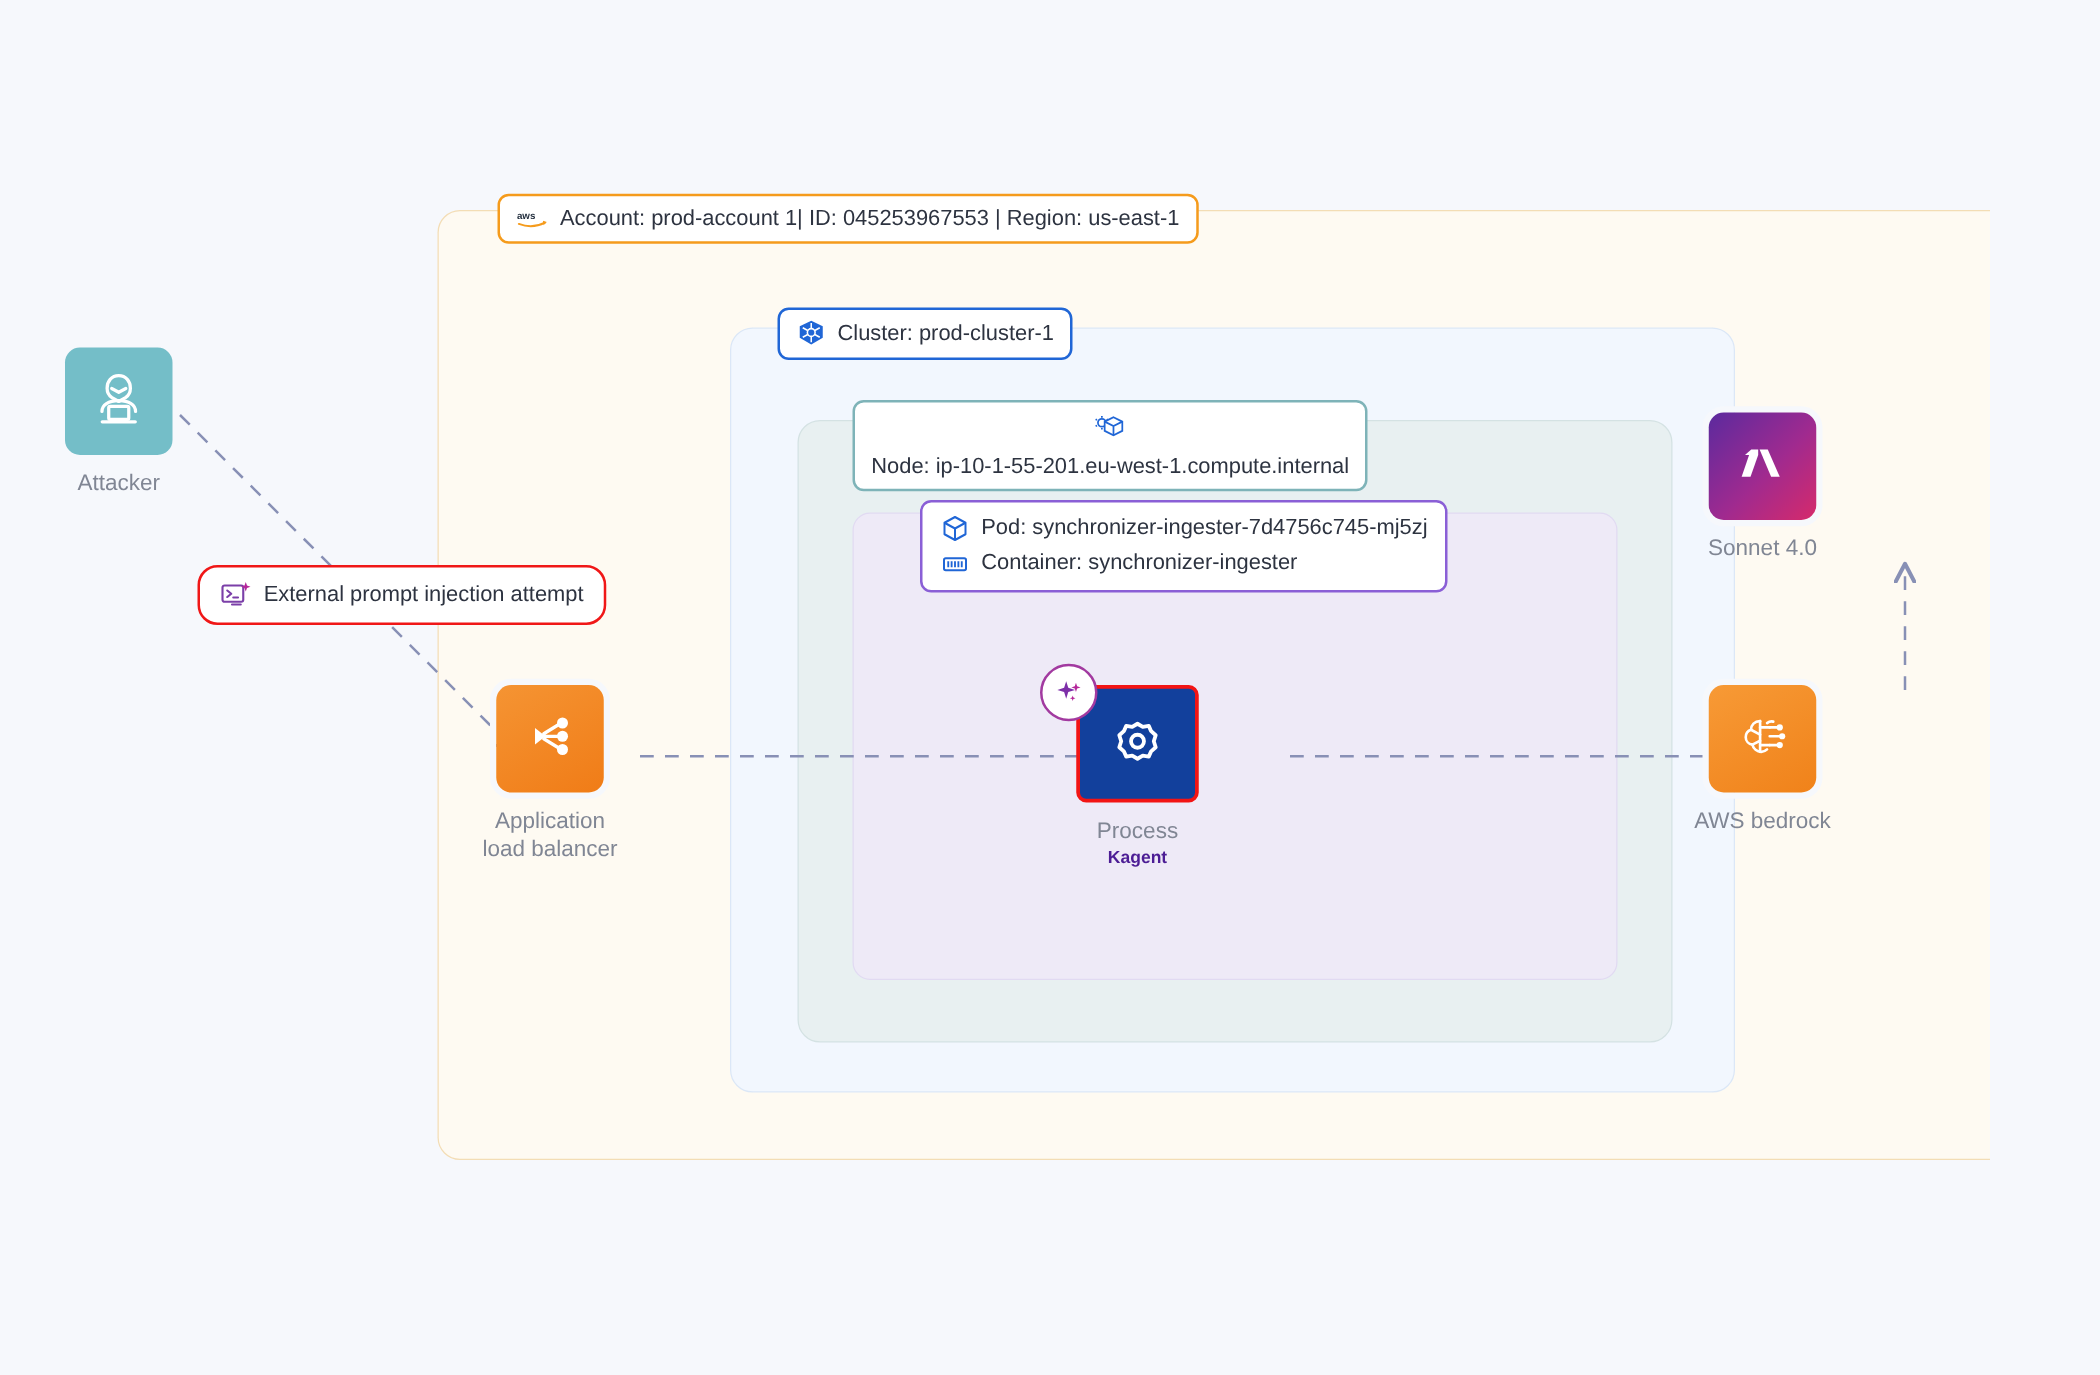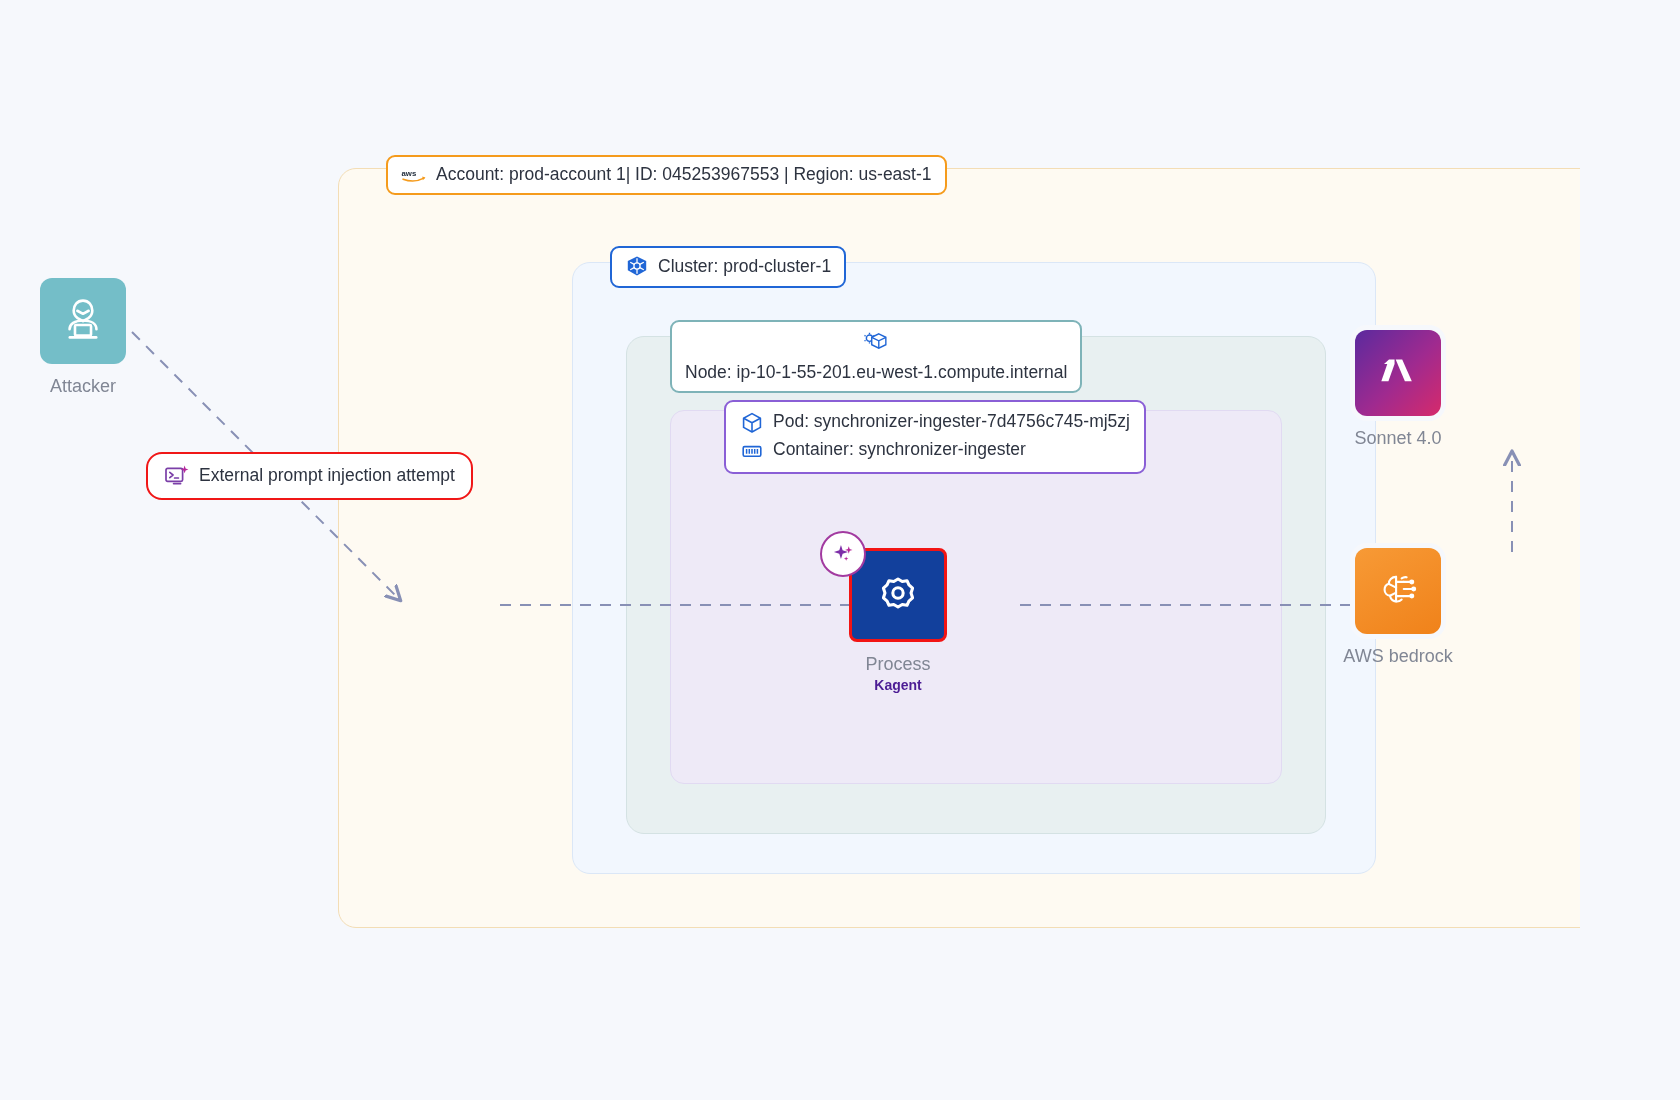--- a/index.html
+++ b/index.html
@@ -6,20 +6,21 @@
     margin: 0; padding: 0;
     background: #f6f8fc;
     font-family: "Liberation Sans", sans-serif;
   }
   #canvas {
     position: relative;
     width: 1580px;
     height: 1100px;
     background: #f6f8fc;
     overflow: hidden;
+    margin-left: 12px;
   }
 
   
   .aws-box {
     position: absolute;
     left: 338px; top: 168px;
     width: 1306px; height: 760px;
     background: #fefaf2;
     border: 1.5px solid #f3ddb5;
     border-radius: 18px;
@@ -297,20 +298,41 @@
                      C31.6 25.4 36.4 28.4 36.4 33.4"></path>
             <rect x="16.6" y="29.6" width="14.8" height="9.6" rx="1"></rect>
             <path d="M11.8 41 L36.2 41"></path>
           </g>
         </svg>
       </span>
     </div>
     <div class="caption">Attacker</div>
   </div>
 
+  <div class="node n-alb">
+    <div class="tile tile-alb">
+      <span>
+        <svg viewBox="0 0 48 48" width="48" height="48">
+          <g stroke="#ffffff" stroke-width="2.6" fill="none" stroke-linecap="round">
+            <path d="M32 14 L19 22 M32 34 L19 26 M32 24 L20 24"></path>
+          </g>
+          <g fill="#ffffff">
+            <path d="M12 17.4 L20.4 24 L12 30.6 Z"></path>
+            <circle cx="34" cy="13.4" r="4.4"></circle>
+            <circle cx="34" cy="24" r="4.4"></circle>
+            <circle cx="34" cy="34.6" r="4.4"></circle>
+          </g>
+        </svg>
+      </span>
+    </div>
+    <div class="caption">
+      <span>Application</span><br>
+      <span>load balancer</span>
+    </div>
+  </div>
 
   <div class="node n-process">
     <div class="tile tile-process">
       <span>
         <svg viewBox="0 0 48 48" width="46" height="46">
           <g stroke="#ffffff" stroke-width="3.2" fill="none" stroke-linejoin="round" stroke-linecap="round">
             <path d="M24 9.4 L28.4 12 L33.4 11.2 L35.4 15.6 L39.2 19
                      L37.6 24 L39.2 29 L35.4 32.4 L33.4 36.8 L28.4 36
                      L24 38.6 L19.6 36 L14.6 36.8 L12.6 32.4 L8.8 29
                      L10.4 24 L8.8 19 L12.6 15.6 L14.6 11.2 L19.6 12 Z"></path>

